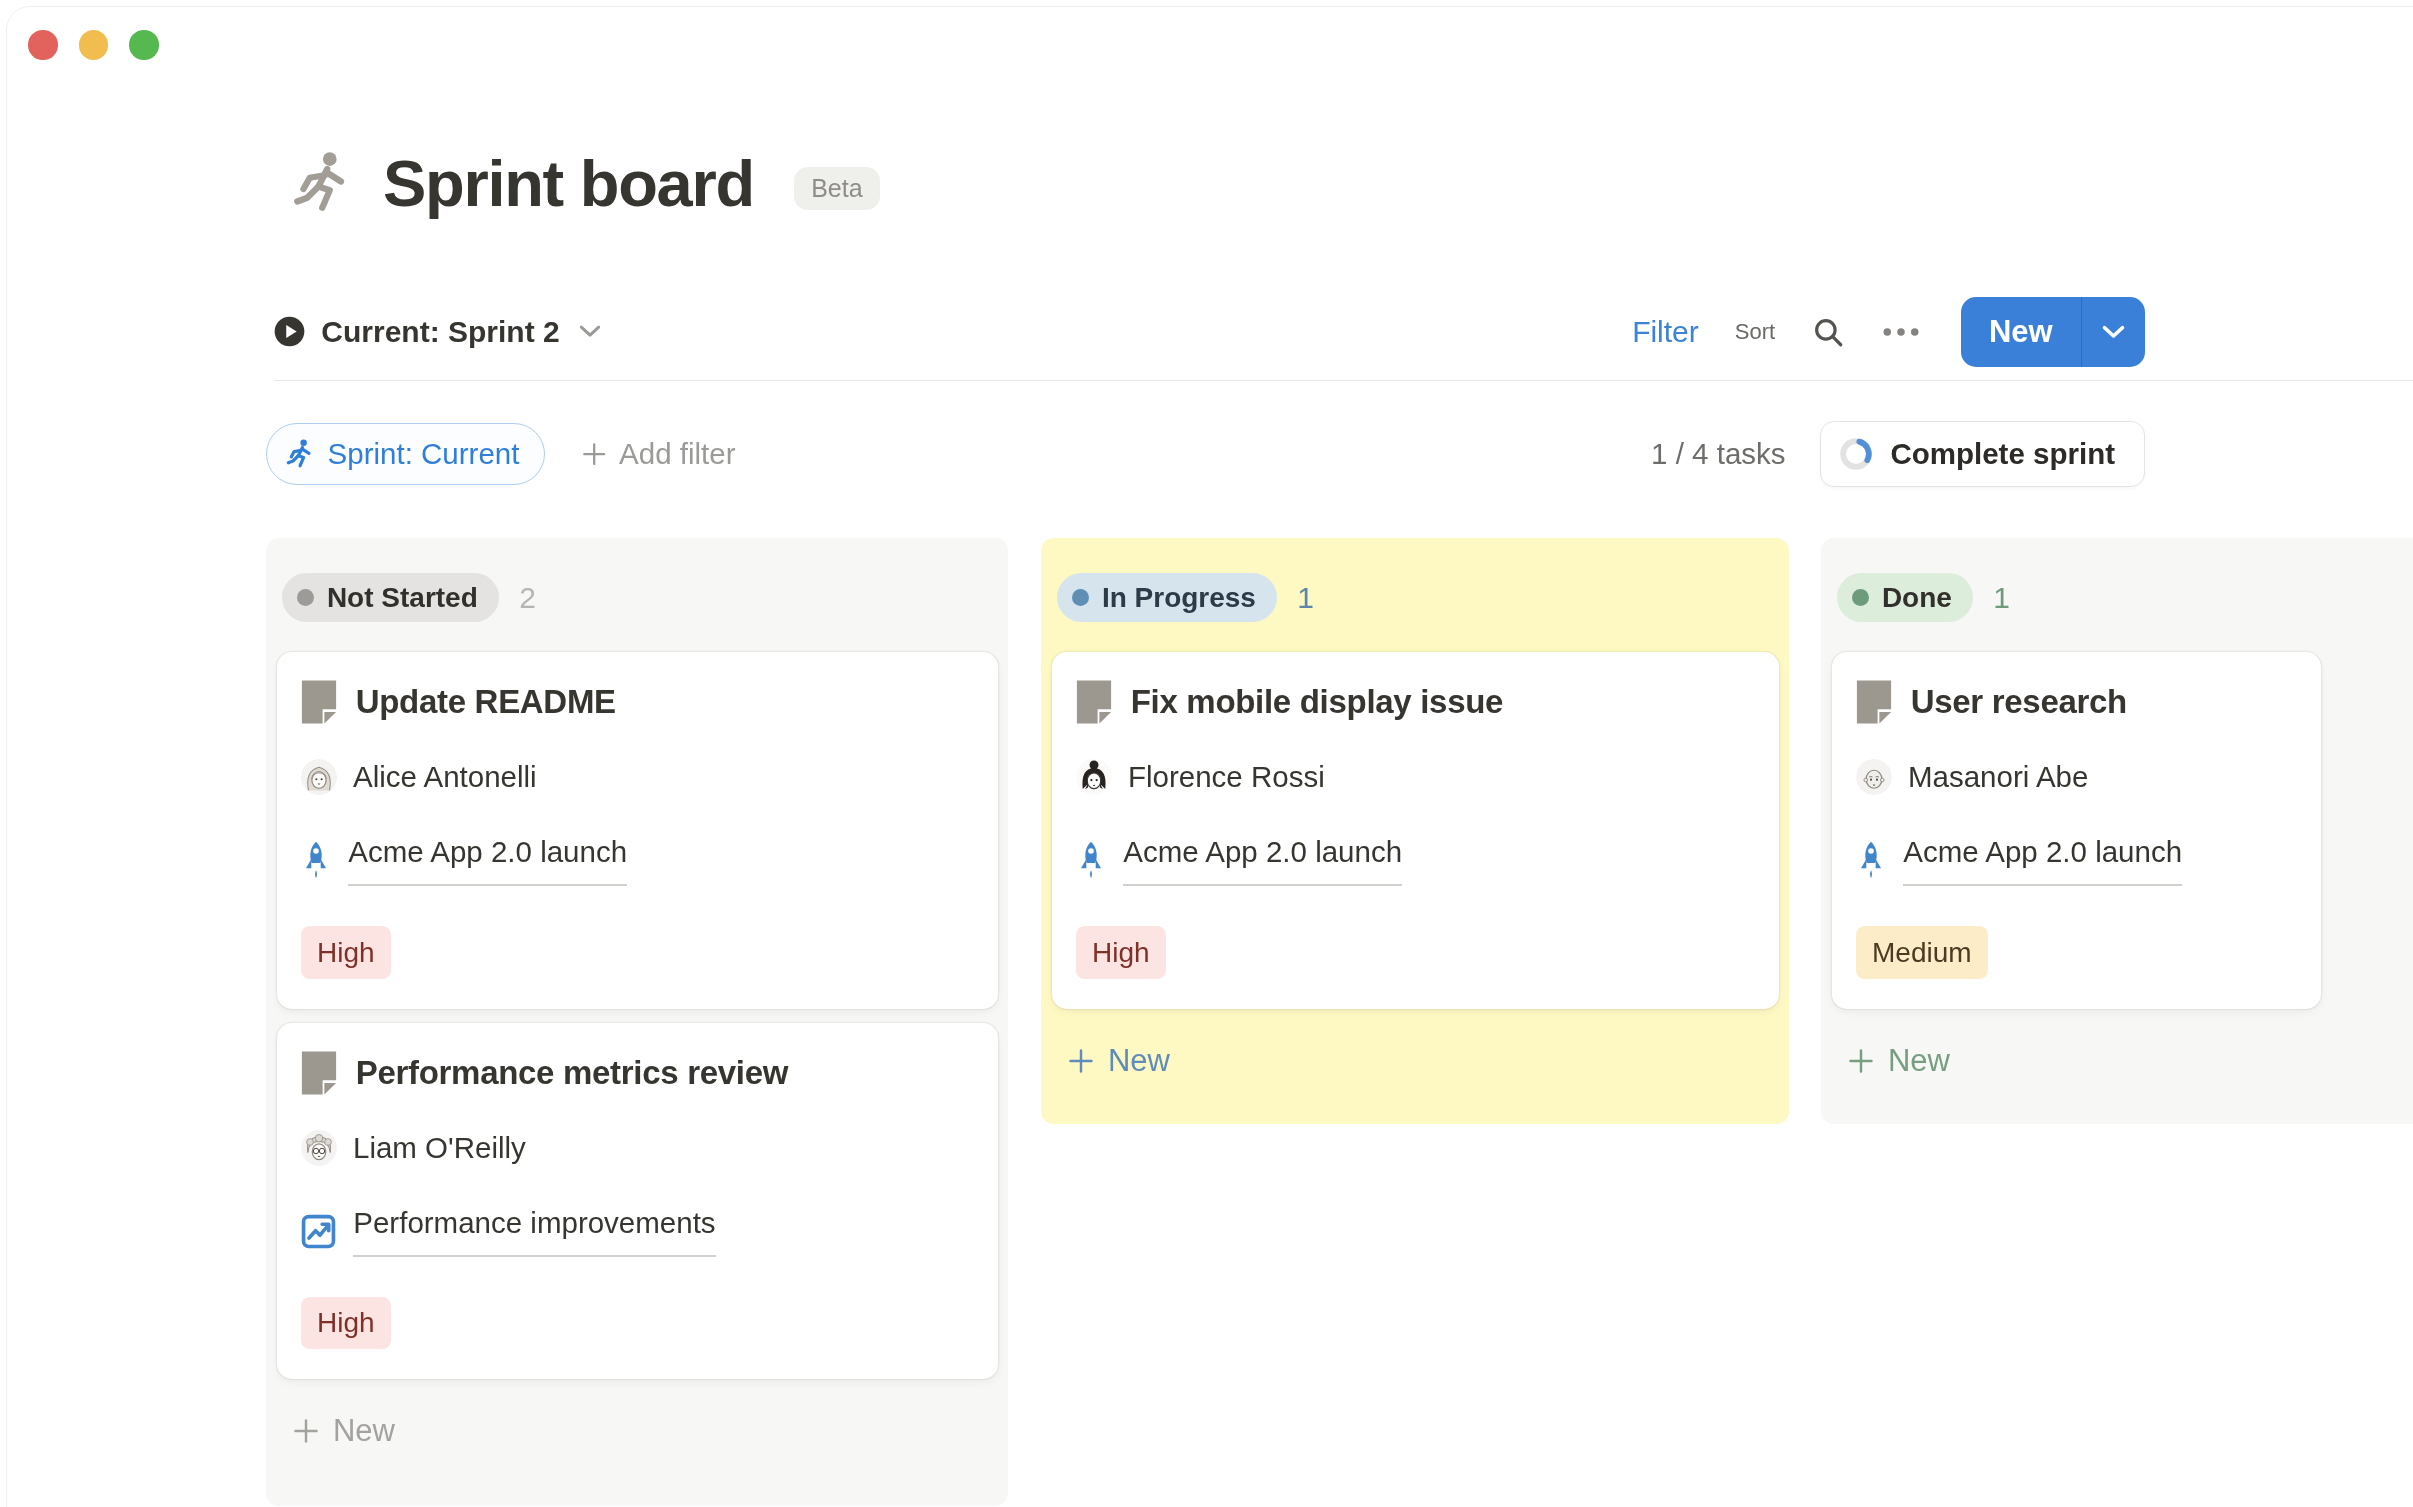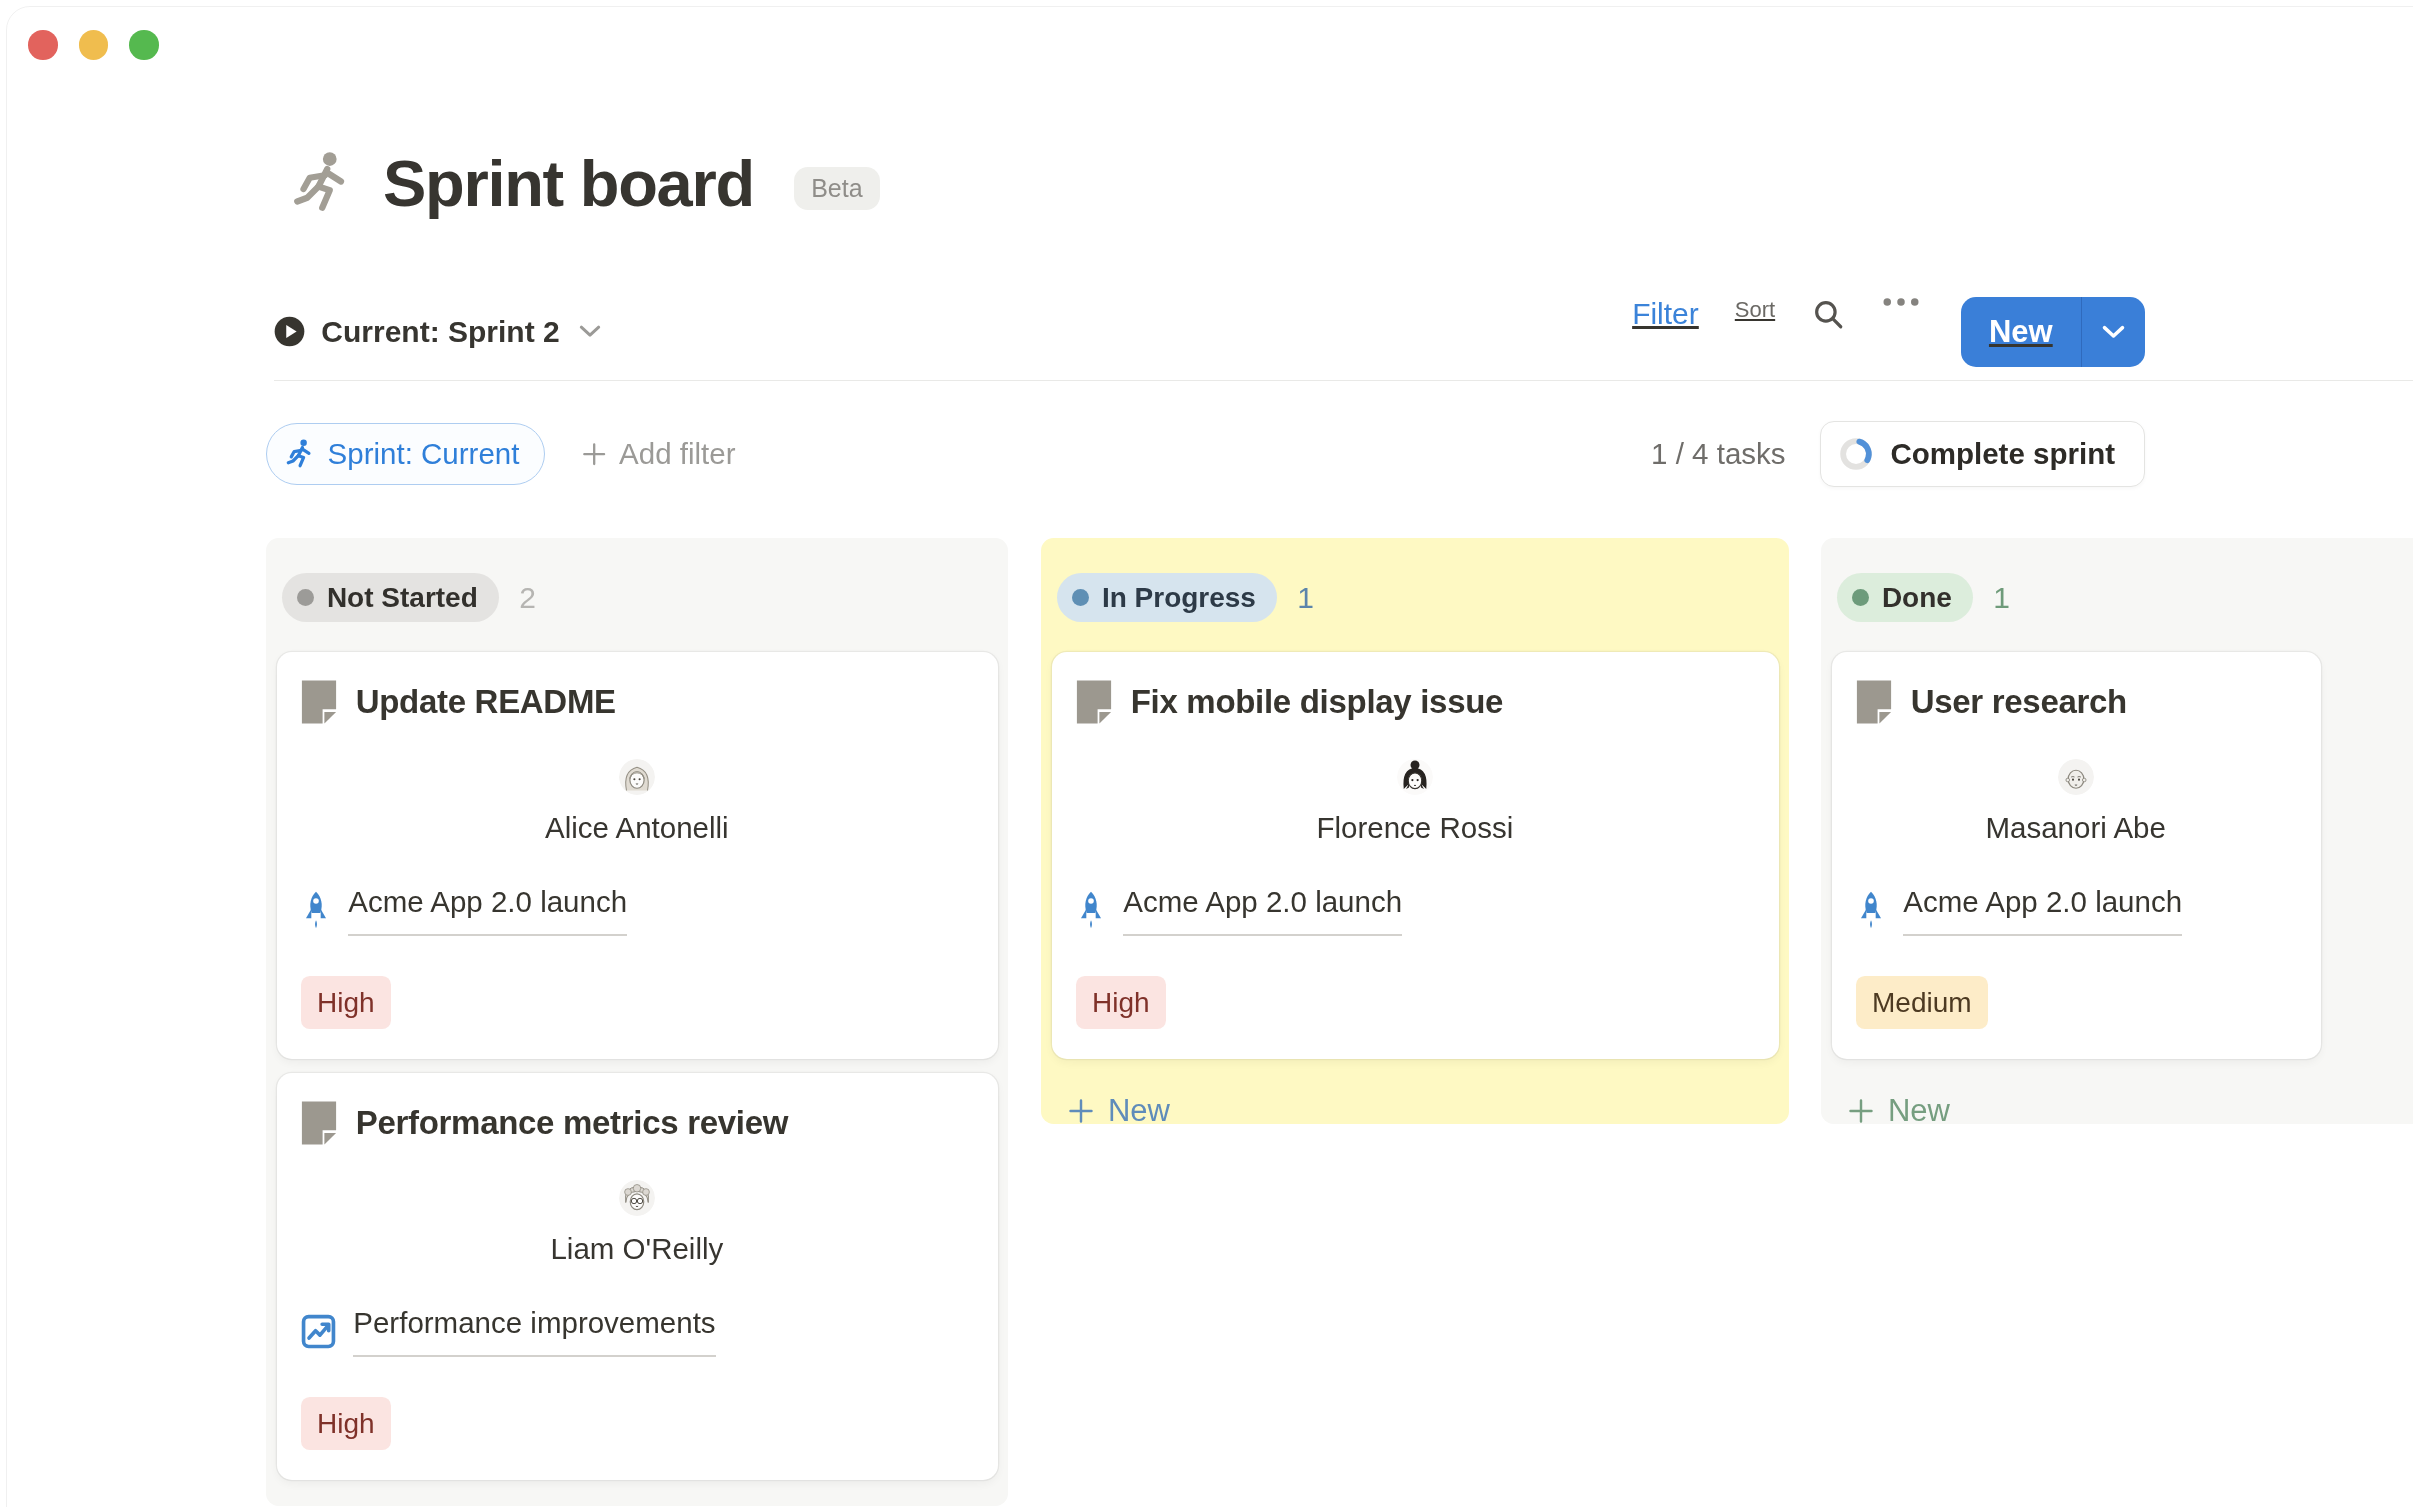--- a/index.html
+++ b/index.html
@@ -25,21 +25,21 @@
   .beta{
     margin-left:8.8px;transform:translateY(5px);
     background:#efefec;color:#8f8d89;font-size:25px;font-weight:500;
     padding:8.8px 17.6px;border-radius:14px;line-height:1;
   }
   
   .toolbar{position:absolute;left:274px;right:268px;top:295px;height:73px;display:flex;align-items:center;}
   .view-switcher{display:flex;align-items:center;gap:16.3px;cursor:pointer;}
   .view-label{font-size:30px;font-weight:700;color:#373530;}
   .chev-gray{color:#9b9a97;margin-left:2.5px;}
-  .toolbar-right{margin-left:auto;display:flex;align-items:flex-start;gap:36px;text-decoration:underline;}
+  .toolbar-right{margin-left:auto;display:flex;align-items:center;gap:36px;}
   .t-filter{font-size:30px;color:#3b83d9;font-weight:400;}
   .t-sort{font-size:22px;color:#6b6965;}
   .t-search{color:#55534f;}
   .t-more{color:#85837f;}
   .new-btn{
     display:flex;align-items:center;height:70px;border-radius:15px;
     color:#fff;overflow:hidden;margin-left:3.8px;
   }
   .new-label{font-size:31px;font-weight:700;padding:0 28px;}
   .new-divider{width:1.3px;height:70px;background:rgba(30,70,140,0.35);}
@@ -75,21 +75,21 @@
   .count{font-size:30px;}
   .card{
     background:#fff;border-radius:15px;margin:0 10px 14px 10.7px;
     box-shadow:0 0 0 1.3px rgba(15,15,15,0.055),0 3.8px 8.8px rgba(15,15,15,0.045);
     padding:28px 25px 30px 24px;
   }
   .card.w-clip{width:489px;box-sizing:border-box;}
   .c-row{display:flex;align-items:center;}
   .c-title{gap:19px;margin-bottom:35px;}
   .c-title .txt{font-size:33px;font-weight:700;color:#37352f;letter-spacing:-0.3px;}
-  .c-assignee{gap:16.3px;margin-bottom:40px;flex-direction:column;}
+  .c-assignee{gap:16.3px;margin-bottom:40px;}
   .c-assignee .txt{font-size:29.5px;color:#373530;}
   .avatar{width:36px;height:36px;border-radius:50%;overflow:hidden;}
   .c-project{gap:17.6px;margin-bottom:40px;}
   .c-project .txt{
     font-size:29.5px;color:#37352f;
     border-bottom:2.5px solid #d3d1cd;padding-bottom:15px;
   }
   .badge{display:inline-block;font-size:28px;padding:8.8px 16.3px;border-radius:8.8px;line-height:1.25;}
   .col-new{display:flex;align-items:center;gap:12.6px;padding:20px 0 0 26.4px;}
   .col-new .lbl{font-size:31px;}

